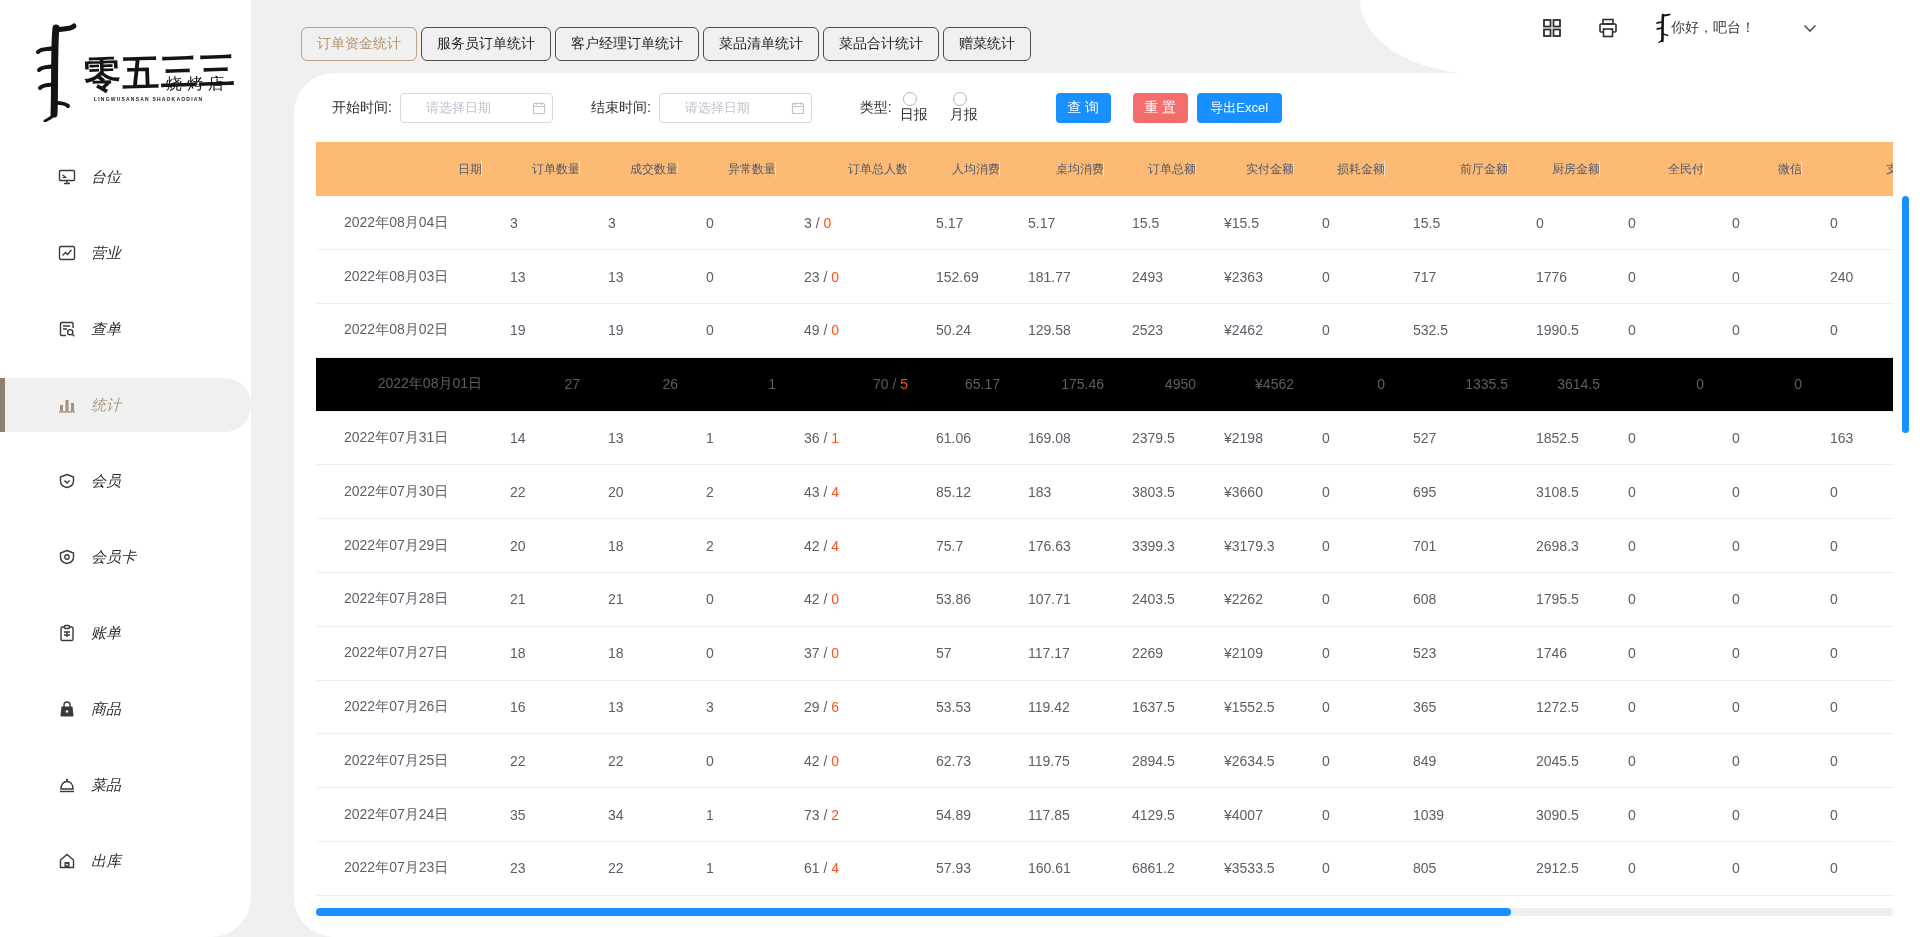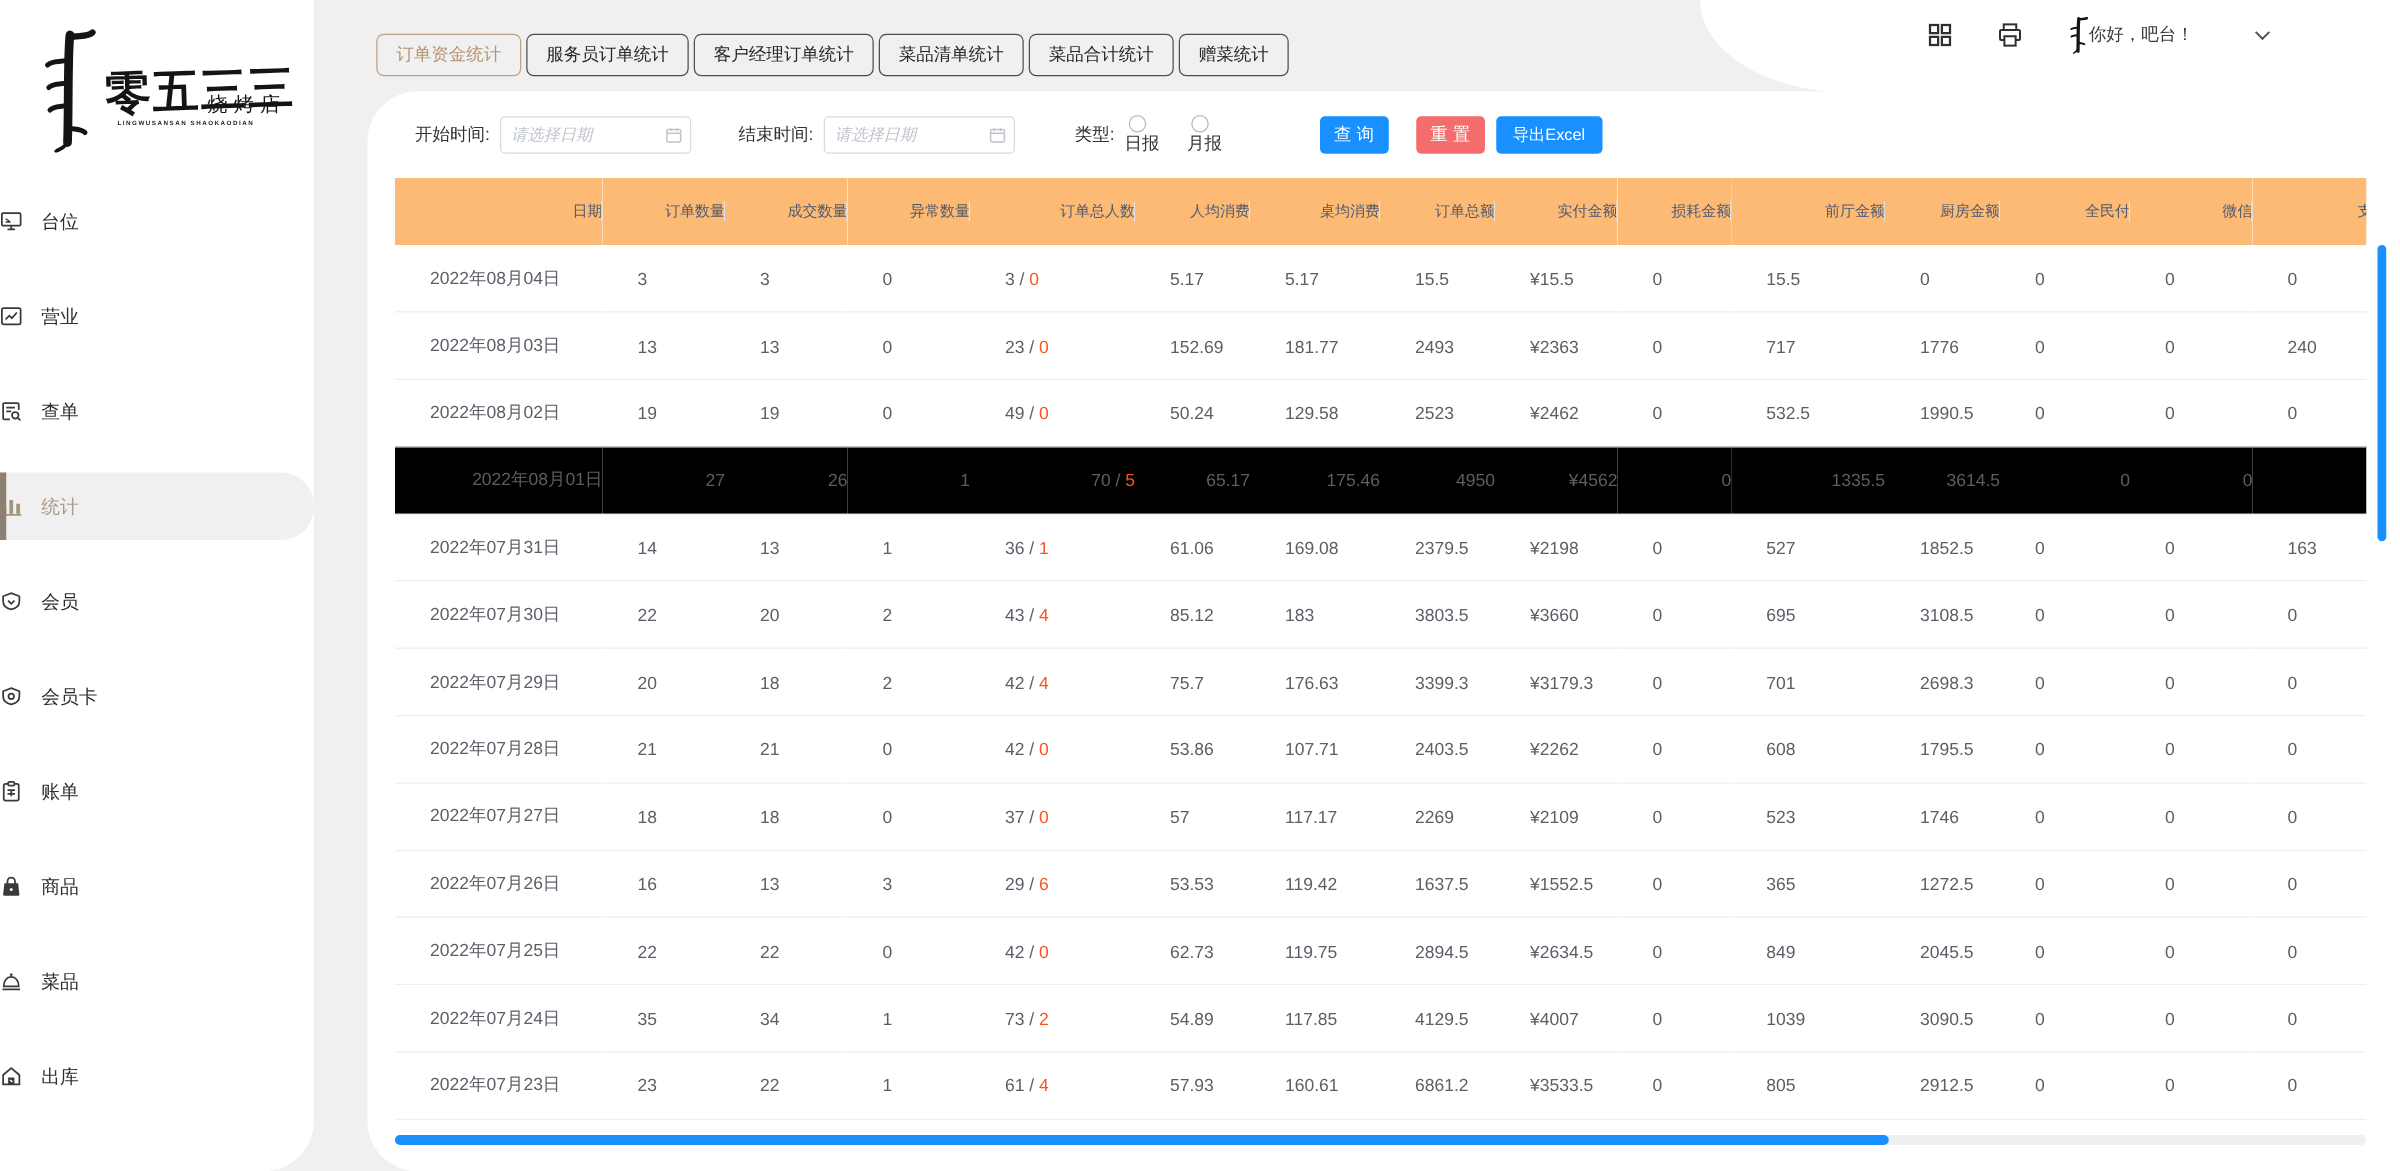--- a/index.html
+++ b/index.html
@@ -10,21 +10,21 @@
   body{font-family:"Liberation Sans","DejaVu Sans",sans-serif;background:#f0f0f1;color:#333;}
 
   
   .sidebar{position:absolute;left:0;top:0;width:251px;height:937px;background:#fff;border-radius:0 0 40px 0;z-index:2;}
   .logo{position:absolute;left:18px;top:10px;width:225px;height:118px;}
   .logo-mark{position:absolute;left:14px;top:12px;}
   .logo-title{position:absolute;left:66px;top:38px;font-size:37px;font-weight:900;letter-spacing:1px;color:#141414;transform:rotate(-2deg);font-family:"Liberation Serif","DejaVu Serif",serif;}
   .logo-latin{position:absolute;left:76px;top:86px;font-size:5px;letter-spacing:1.2px;color:#222;font-weight:700;}
   .logo-sub{position:absolute;left:148px;top:64px;font-size:16px;letter-spacing:5px;color:#141414;font-family:Liberation Serif, serif;}
   .menu{position:absolute;left:0;top:150px;width:100%;}
-  .menu-item{position:relative;height:54px;margin-bottom:22px;display:flex;align-items:center;cursor:pointer;color:#2d2d2d;}
+  .menu-item{position:relative;height:54px;margin-bottom:22px;display:flex;align-items:center;padding-left:58px;cursor:pointer;color:#2d2d2d;font-style:italic;}
   .menu-item .mi-icon{width:18px;height:18px;margin-right:15px;flex:none;color:#3a3a3a;}
   .menu-item .mi-label{font-size:15px;}
   .menu-item.active{background:#f0f0f1;border-radius:0 26px 26px 0;color:#ab9a88;}
   .menu-item.active .mi-icon{color:#a5927d;}
   .menu-item.active::before{content:'';position:absolute;left:0;top:0;width:5px;height:54px;background:#8d8073;}
 
   
   .main{position:absolute;left:251px;top:0;right:0;bottom:0;}
   .tr-curve{position:absolute;left:1109px;top:0;right:0;height:74px;background:#fff;border-radius:0 0 0 120px / 0 0 0 74px;}
 
@@ -36,21 +36,21 @@
   .icon-btn{width:22px;height:22px;color:#2f2f2f;cursor:pointer;}
   .gap-a{margin-left:34px;} .gap-b{margin-left:36px;} .gap-c{margin-left:0;} .gap-d{margin-left:46px;}
   .greeting{font-size:14px;color:#3a3a3a;}
 
   
   .card{position:absolute;left:43px;top:73px;right:0;bottom:0;background:#fff;border-radius:40px 0 0 40px;}
 
   .filters{position:absolute;left:0;top:0;height:69px;width:100%;display:flex;align-items:center;padding-left:38px;}
   .f-label{font-size:14px;color:#333;margin-right:8px;white-space:nowrap;}
   .date-field{position:relative;width:153px;height:30px;margin-right:38px;}
-  .date-field input{width:100%;height:100%;border:1px solid #d7dae0;border-radius:4px;padding:0 26px 0 8px;font-size:13px;color:#555;font-family:inherit;outline:none;font-style:italic;}
+  .date-field input{width:100%;height:100%;border:1px solid #d7dae0;border-radius:4px;padding:0 26px 0 25px;font-size:13px;color:#555;font-family:inherit;outline:none;}
   .date-field input::placeholder{color:#bfc4cc;}
   .cal-icon{position:absolute;right:7px;top:8px;width:14px;height:14px;color:#bfc4cc;pointer-events:none;}
   .type-label{margin-left:10px;}
   .radio{display:flex;align-items:center;margin-right:22px;cursor:pointer;flex-direction:column;}
   .radio .rdot{width:14px;height:14px;border:1px solid #b6bac2;border-radius:50%;background:#fff;margin-right:7px;flex:none;}
   .radio .rtext{font-size:14px;color:#333;}
   .btn{height:30px;border:none;border-radius:4px;color:#fff;font-size:14px;cursor:pointer;font-family:inherit;}
   .btn-search{width:55px;margin-left:56px;background:var(--accent);}
   .btn-reset{width:55px;margin-left:22px;background:var(--danger);}
   .btn-export{width:85px;margin-left:9px;background:var(--accent);font-size:13px;}

